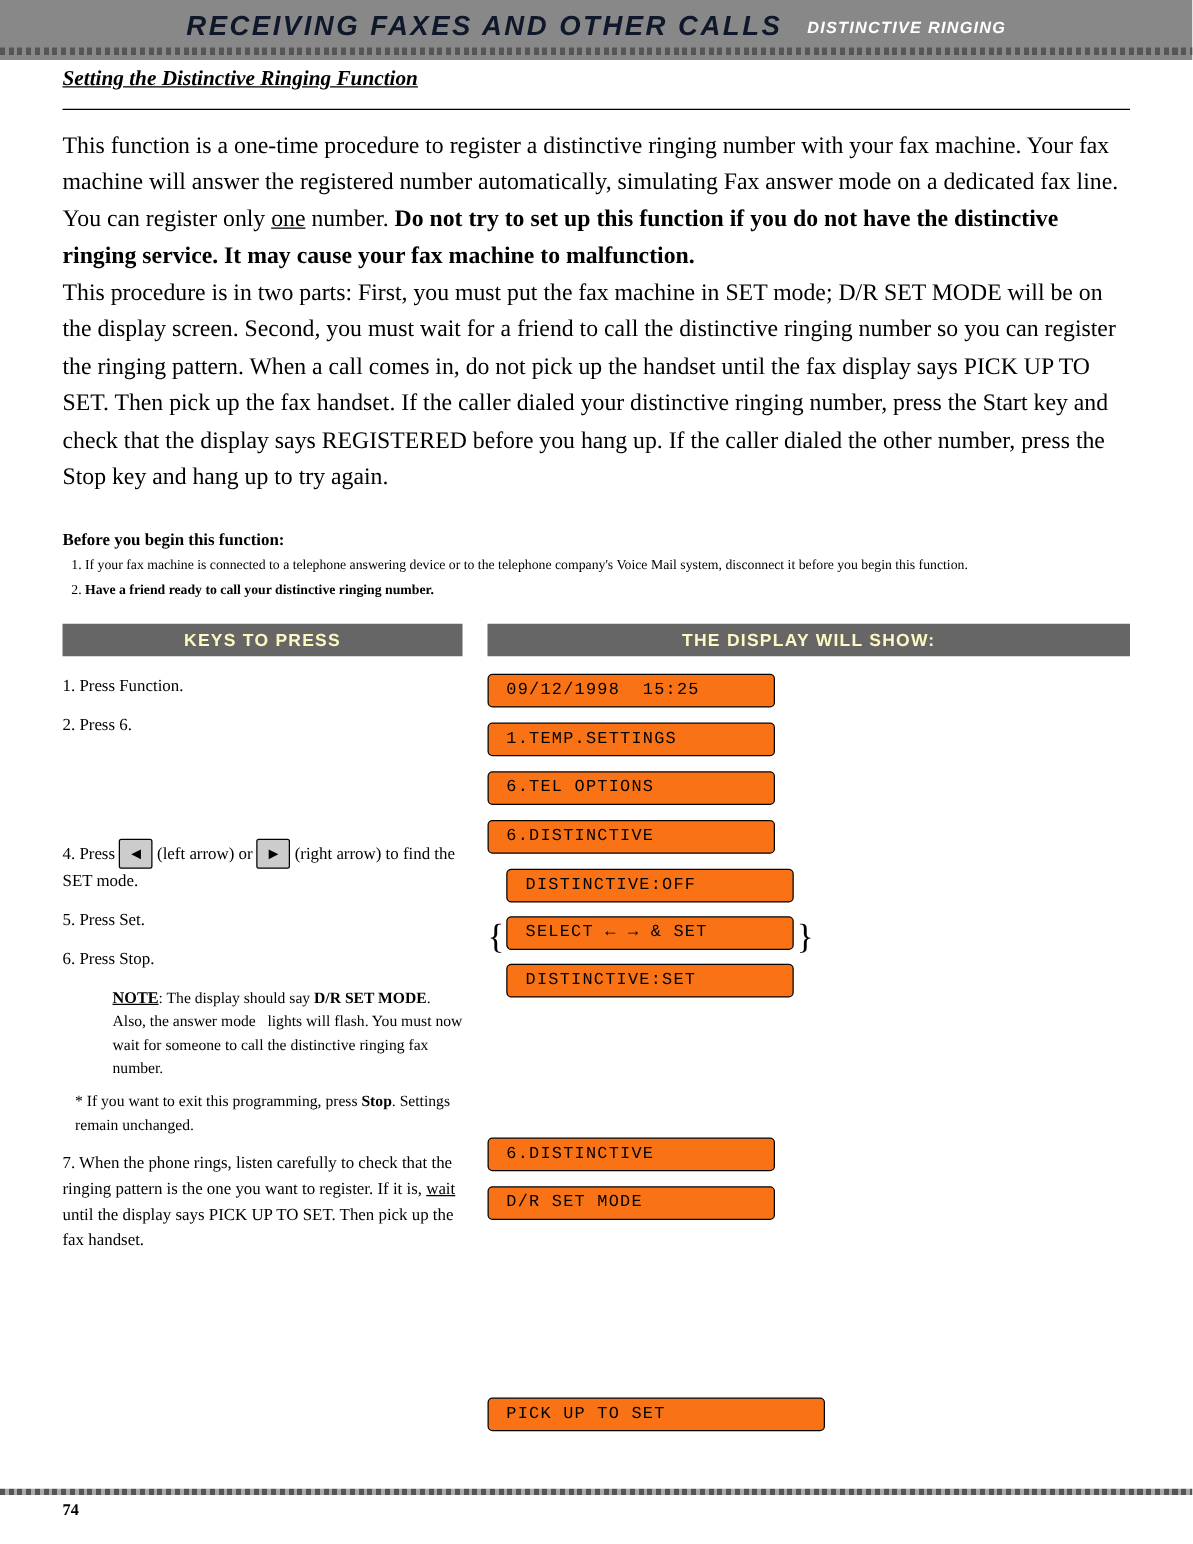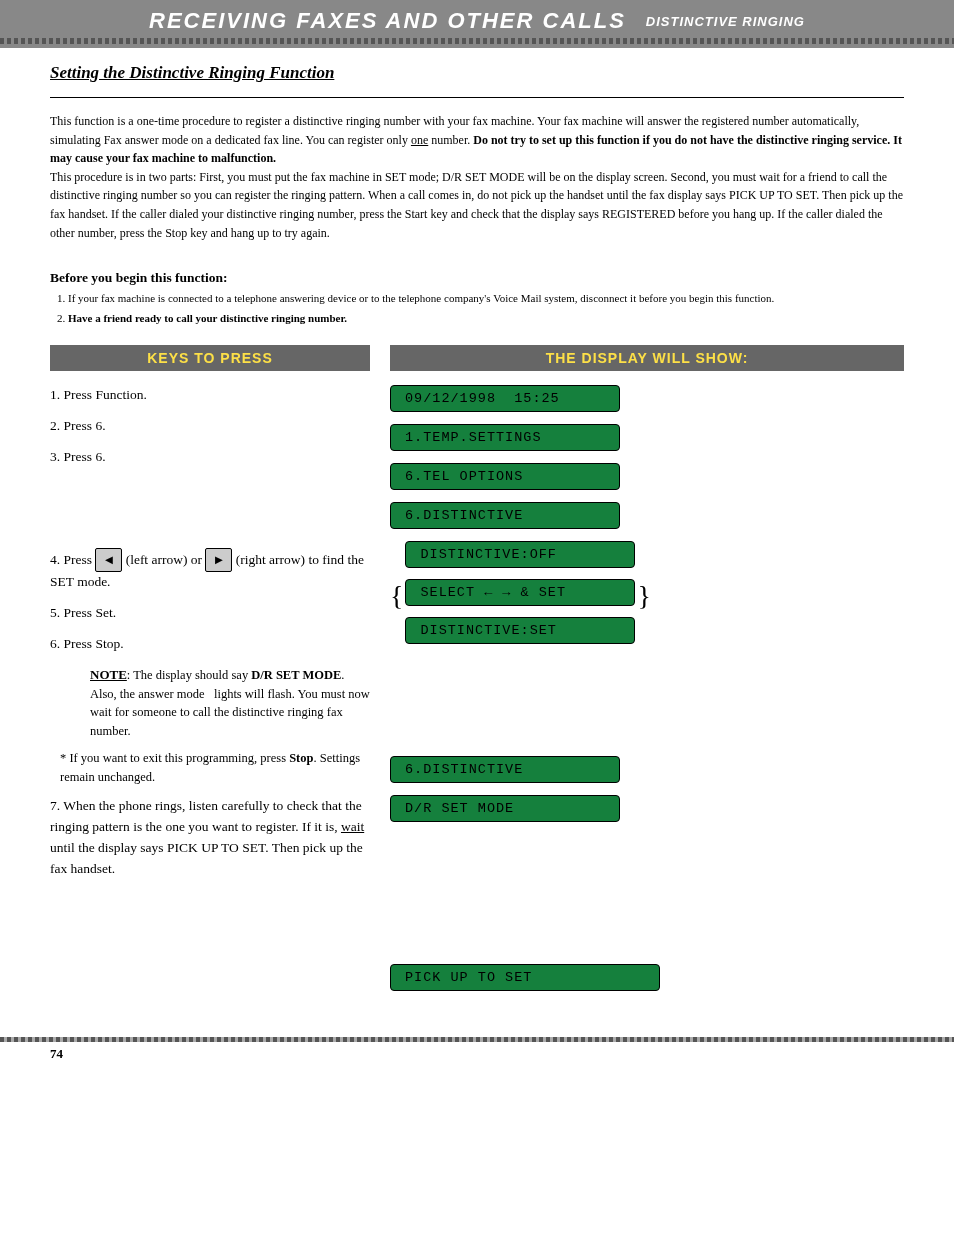--- a/index.html
+++ b/index.html
@@ -23,21 +23,21 @@
     .header-title-row {
       display: flex;
       align-items: center;
       justify-content: center;
       gap: 20px;
     }
     .header-main-title {
       font-family: Arial, sans-serif;
       font-size: 22px;
       font-weight: bold;
-      color: #ffffff;
+      color: #0f172a;
       letter-spacing: 2px;
       text-transform: uppercase;
       font-style: italic;
     }
     .header-sub-title {
       font-family: Arial, sans-serif;
       font-size: 13px;
       font-weight: bold;
       color: #fff;
       letter-spacing: 1px;
@@ -45,36 +45,36 @@
       font-style: italic;
     }
     .header-underline {
       height: 6px;
       background: repeating-linear-gradient(90deg, #555 0px, #555 4px, #888 4px, #888 7px);
       margin-top: 4px;
     }
 
     
     .content {
-      padding: 15px 50px 20px 50px;
+      padding: 5px 50px 20px 50px;
     }
 
     
     .section-title {
       font-family: Times New Roman, serif;
       font-size: 17px;
       font-weight: bold;
       font-style: italic;
       text-decoration: underline;
       margin-bottom: 14px;
     }
 
     
     .body-text {
-      font-size: 12px;
+      font-size: 19px;
       line-height: 1.55;
       margin-bottom: 22px;
     }
     .body-text b { font-weight: bold; }
     .body-text u { text-decoration: underline; }
 
     
     .before-begin {
       margin-top: 28px;
       margin-bottom: 8px;
@@ -103,21 +103,21 @@
       width: 320px;
       flex-shrink: 0;
     }
     .col-right {
       flex: 1;
     }
 
     
     .col-header {
       background: #666;
-      color: #fde047;
+      color: #fef9c3;
       font-family: Arial, sans-serif;
       font-size: 14px;
       font-weight: bold;
       text-align: center;
       padding: 5px 10px;
       letter-spacing: 1px;
       margin-bottom: 14px;
     }
 
     
@@ -153,21 +153,21 @@
     
     .display-box {
       border: 1.5px solid #000;
       border-radius: 4px;
       font-family: 'Courier New', Courier, monospace;
       font-size: 13.5px;
       padding: 5px 14px;
       margin-bottom: 6px;
       display: inline-block;
       min-width: 230px;
-      background: #15803d;
+      background: #f97316;
       letter-spacing: 1px;
     }
     .display-box-wide {
       min-width: 270px;
     }
 
     
     .bracket-group {
       display: flex;
       align-items: center;
@@ -262,23 +262,20 @@
       <div class="col-header">KEYS TO PRESS</div>
 
       <div class="step">
         1. Press <b>Function</b>.
       </div>
 
       <div class="step">
         2. Press <b>6</b>.
       </div>
 
-      <div class="step">
-        3. Press <b>6</b>.
-      </div>
 
       <div class="step" style="margin-top: 80px;">
         4. Press <span class="arrow-btn">◄</span> (left arrow) or <span class="arrow-btn">►</span> (right arrow) to find the SET mode.
       </div>
 
       <div class="step">
         5. Press <b>Set</b>.
       </div>
 
       <div class="step">

